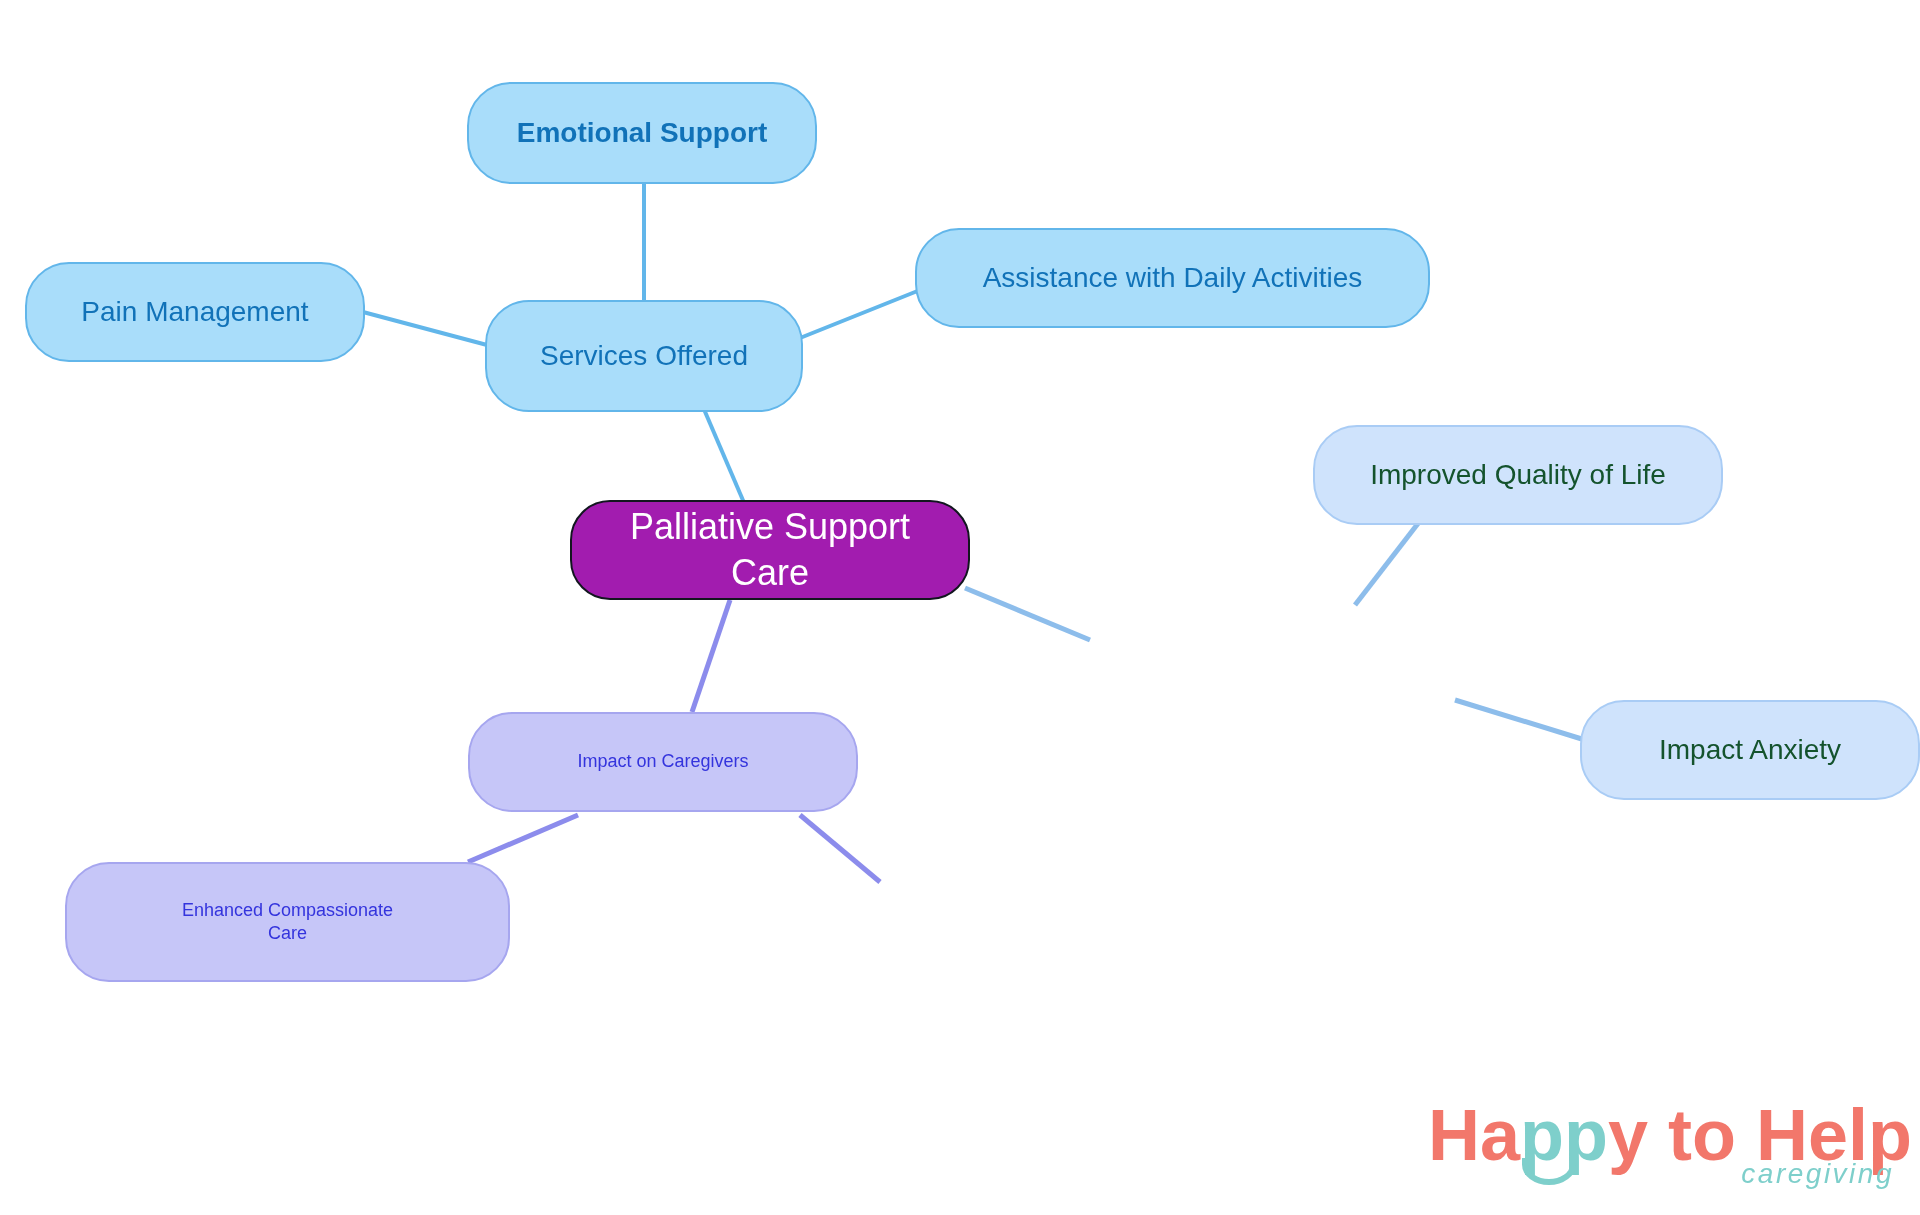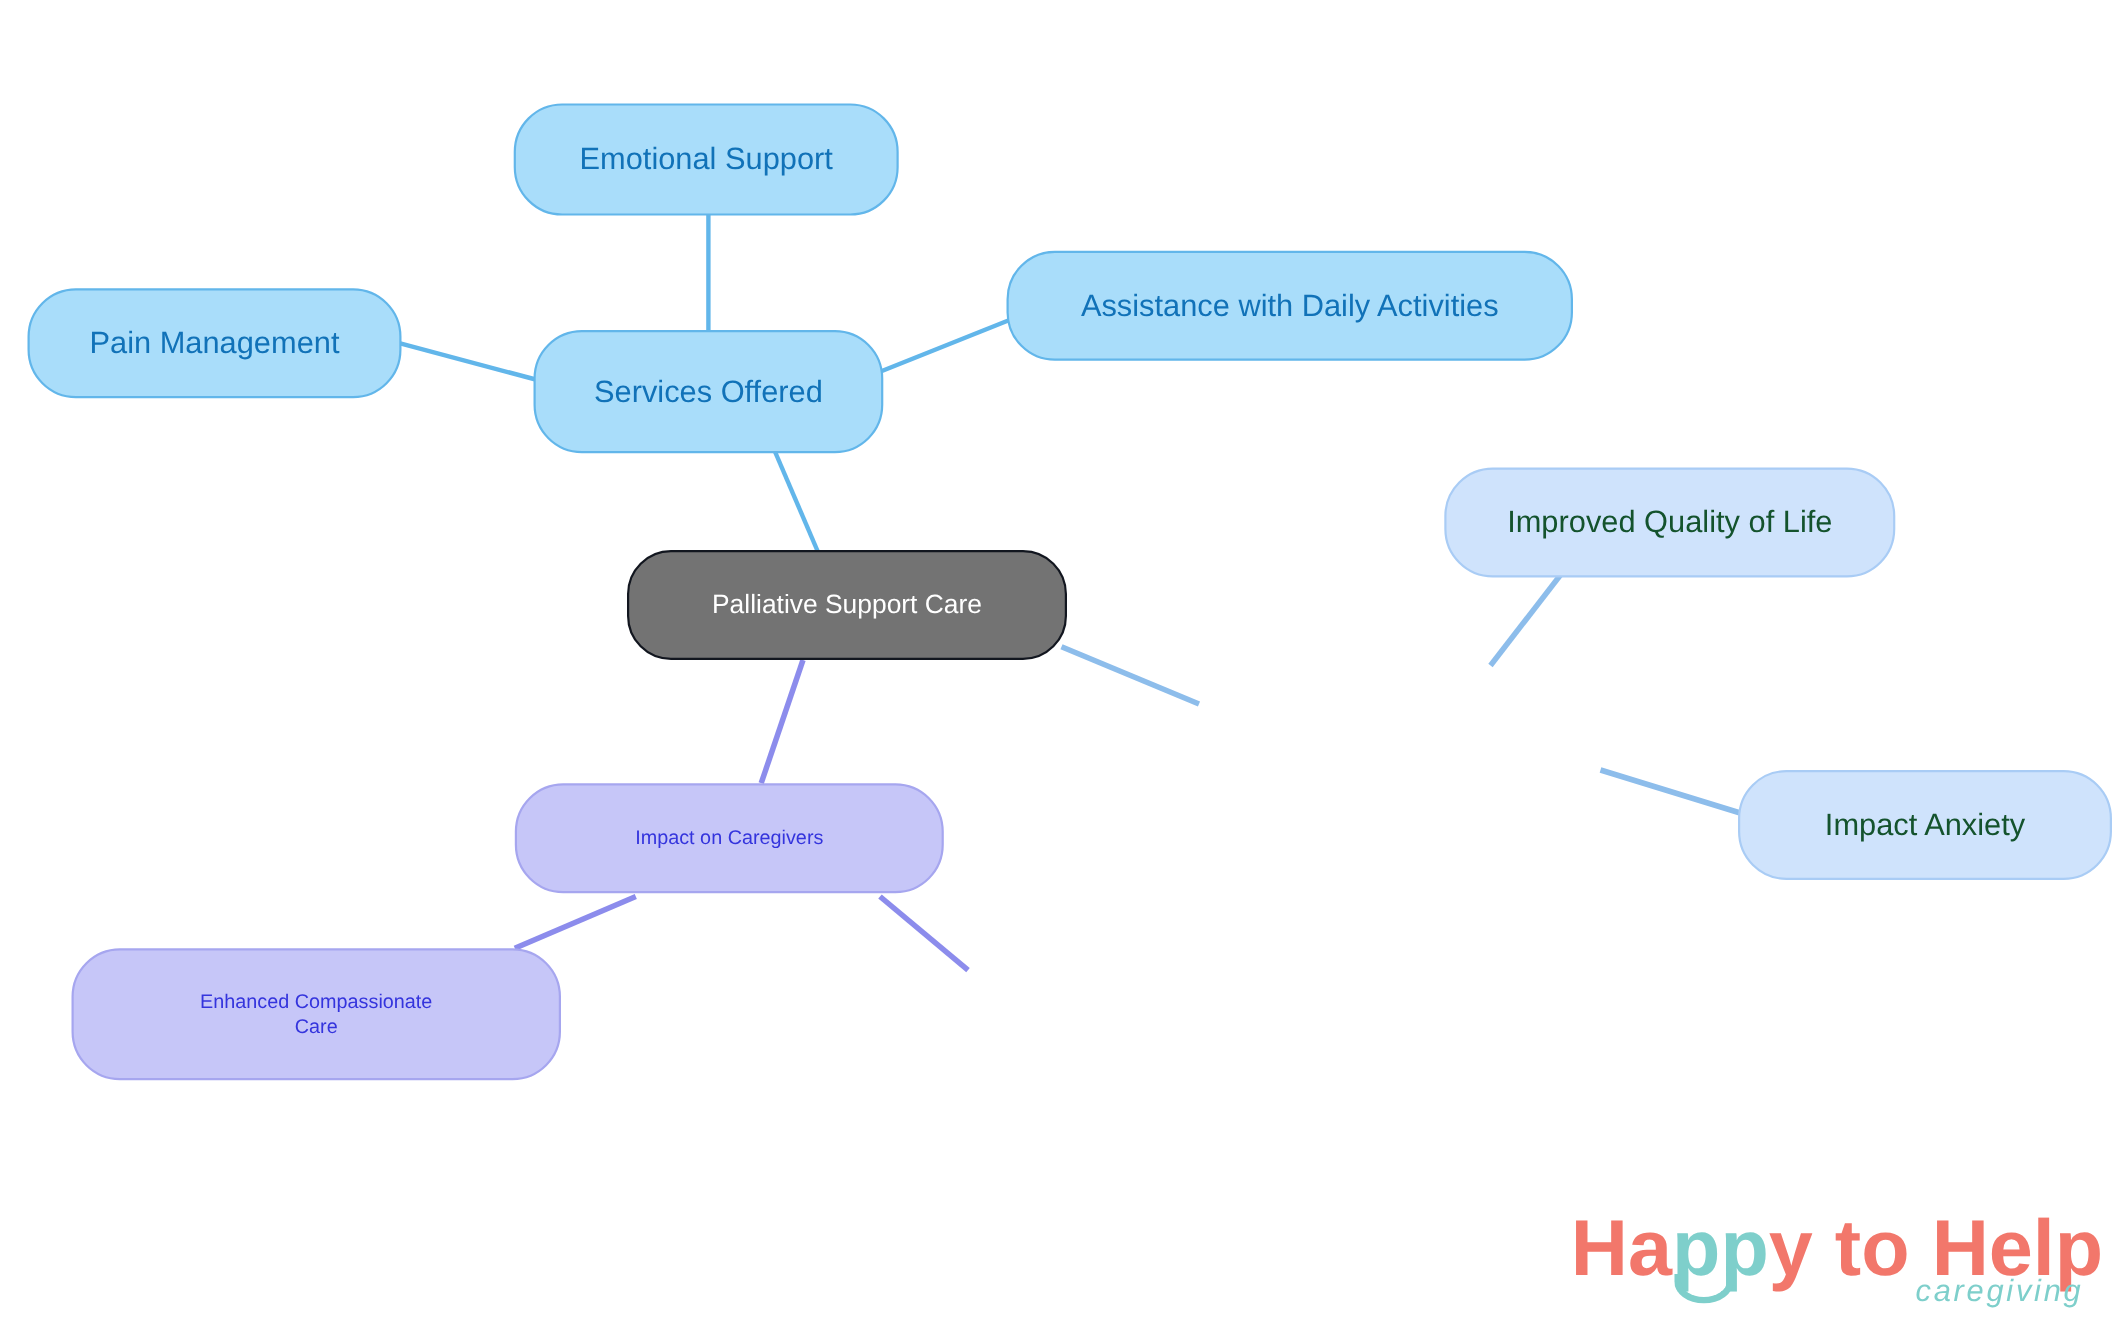--- a/index.html
+++ b/index.html
@@ -30,24 +30,24 @@
     text-align: center;
     border-radius: 44px;
     border-style: solid;
     border-width: 2px;
     line-height: 1.28;
     padding: 6px 18px;
     white-space: pre-line;
   }
   
   .n-root {
-    background: #737373;
+    background: #a21caf;
     border-color: #12161f;
     color: #ffffff;
-    font-size: 24px;
+    font-size: 36px;
     border-radius: 40px;
   }
   
   .n-blue {
     background: #a9ddfa;
     border-color: #62b6ea;
     color: #1172b8;
     font-size: 28px;
   }
   
@@ -124,21 +124,21 @@
 
     <line x1="730" y1="600" x2="692" y2="712" stroke="#8c8cec" stroke-width="5"></line>
     <line x1="578" y1="815" x2="468" y2="862" stroke="#8c8cec" stroke-width="5"></line>
     <line x1="800" y1="815" x2="880" y2="882" stroke="#8c8cec" stroke-width="5"></line>
   </svg>
 
   <div class="node n-root" style="left:570px; top:500px; width:400px; height:100px;">Palliative Support Care</div>
 
   <div class="node n-blue" style="left:485px; top:300px; width:318px; height:112px;">Services Offered</div>
 
-  <div class="node n-blue" style="left:467px; top:94px; width:350px; height:102px;">Emotional Support</div>
+  <div class="node n-blue" style="left:467px; top:82px; width:350px; height:102px;font-weight:bold;">Emotional Support</div>
 
   <div class="node n-blue" style="left:25px; top:262px; width:340px; height:100px;">Pain Management</div>
 
   <div class="node n-blue" style="left:915px; top:228px; width:515px; height:100px;">Assistance with Daily Activities</div>
 
 
   <div class="node n-paleblue" style="left:1313px; top:425px; width:410px; height:100px;">Improved Quality of Life</div>
 
   <div class="node n-paleblue" style="left:1580px; top:700px; width:340px; height:100px;">Impact Anxiety</div>
 

